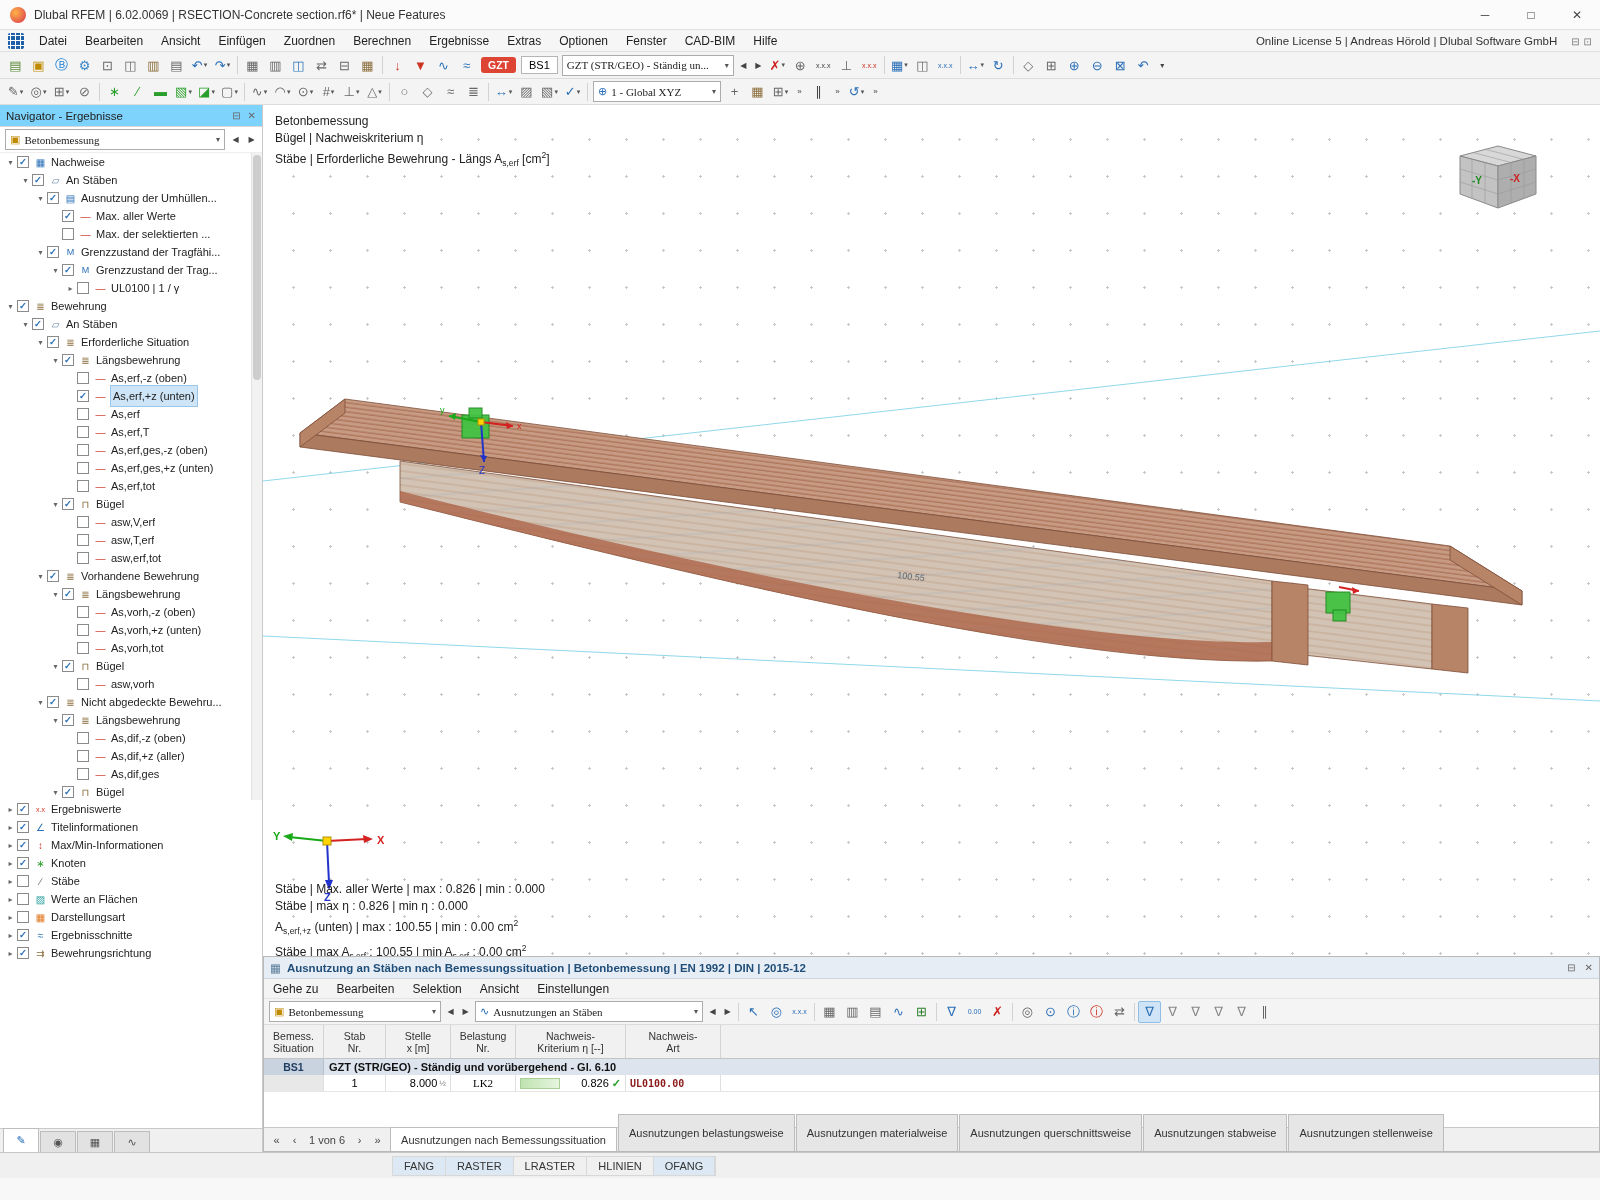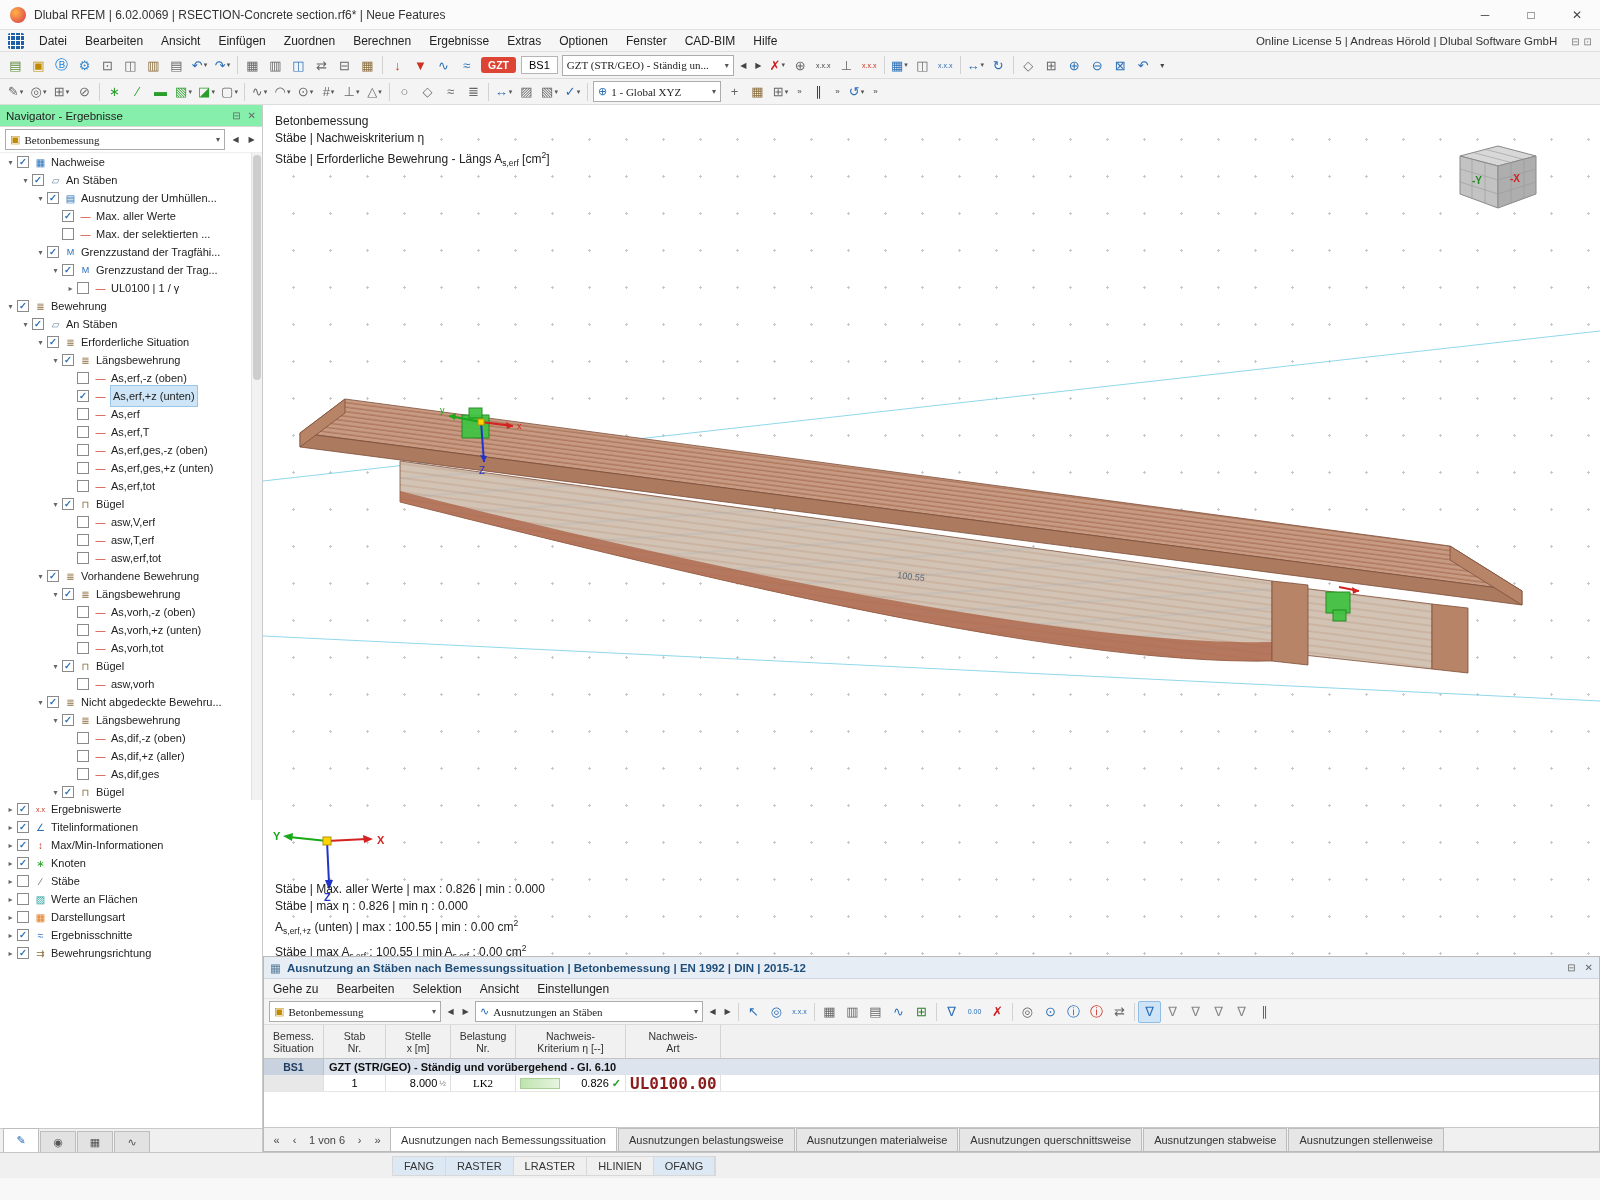--- a/index.html
+++ b/index.html
@@ -29,21 +29,21 @@
   .gzt-badge{background:#dd4433;color:#fff;font-size:10.5px;font-weight:bold;padding:2px 7px;border-radius:3px;margin:0 3px;flex:none;}
   .tb-label{font-size:11px;border:1px solid #b5b5b5;background:#fff;padding:2px 7px;margin:0 2px;flex:none;}
   .combo{display:flex;align-items:center;border:1px solid #acacac;background:#fff;height:21px;font-size:11px;padding:0 4px;margin:0 2px;color:#222;white-space:nowrap;overflow:hidden;flex:none;}
   .combo .combo-txt{flex:1;overflow:hidden;text-overflow:ellipsis;font-family:Liberation Serif, serif;}
   .combo .caret{font-size:8px;color:#555;margin-left: 3px;}
   .combo-ic{margin-right:4px;font-size:11px;}
   .combo-ic.blue{color:#2a6fb7}.combo-ic.org{color:#c08a00}
   .mini-btn{min-width:15px;height:21px;display:flex;align-items:center;justify-content:center;font-size:8px;color:#444;flex:none;}
   
   .navigator{position:absolute;left:0;top:105px;width:263px;height:1047px;background:#fff;border-right:1px solid #c9c9c9;display:flex;flex-direction:column;}
-  .nav-header{height:22px;background:#86efac;border-bottom:1px solid #d8d8d8;display:flex;align-items:center;padding:0 6px;font-size:11.5px;color:#222;flex:none;}
+  .nav-header{height:22px;background:#7dd3fc;border-bottom:1px solid #d8d8d8;display:flex;align-items:center;padding:0 6px;font-size:11.5px;color:#222;flex:none;}
   .nav-header .hicons{margin-left:auto;display:flex;gap:7px;font-size:10px;color:#666;}
   .nav-combo-row{height:26px;display:flex;align-items:center;padding:2px 3px;gap:1px;border-bottom:1px solid #eee;flex:none;}
   .nav-combo{flex:1;}
   .nav-tree{position:relative;height:647px;overflow:hidden;flex:none;}
   .tree-row{height:18px;display:flex;align-items:center;font-size:11px;color:#222;white-space:nowrap;}
   .tree-row.sel .tl{background:#cde5f7;outline:1px solid #9ac6ea;padding:4px 2px;}
   .tw{width:13px;font-size:8px;color:#666;text-align:center;flex:none;}
   .cb{width:12px;height:12px;border:1px solid #8a8a8a;background:#fff;font-size:9.5px;line-height:10px;text-align:center;color:#2a6fb7;margin-right:4px;flex:none;font-weight:bold;}
   .ti{width:15px;text-align:center;font-size:10px;margin-right:3px;flex:none;}
   .tl{overflow:hidden;text-overflow:ellipsis;}
@@ -77,32 +77,32 @@
   .gcell0{width:60px;background:#c9d3e0;border-right:1px solid #b7c2d1;font-weight:bold;font-size:10.5px;display:flex;align-items:center;justify-content:center;color:#1d3a5f;flex:none;}
   .gcell1{flex:1;background:#dde4ee;font-weight:bold;display:flex;align-items:center;padding-left:5px;color:#111;}
   .t-datarow{display:flex;height:17px;border-bottom:1px solid #e6e6e6;flex:none;}
   .dcell{border-right:1px solid #e0e0e0;display:flex;align-items:center;padding:0 4px;overflow:hidden;white-space:nowrap;}
   .c0{width:60px;background:#e8e8e8;flex:none;}
   .c1{width:62px;justify-content:center;flex:none;}
   .c2{width:65px;justify-content:flex-end;flex:none;}
   .c2 .mark{font-size:8px;color:#888;margin-left:2px;}
   .c3{width:65px;justify-content:center;flex:none;font-family:Liberation Serif, serif;}
   .c4{width:110px;flex:none;}
-  .c5{width:95px;font-family:"DejaVu Sans Mono",monospace;font-weight:bold;color:#8b1a1a;font-size:16px;flex:none;}
+  .c5{width:95px;font-family:"DejaVu Sans Mono",monospace;font-weight:bold;color:#8b1a1a;font-size:10px;flex:none;}
   .c6{flex:1;}
   .eta-bar{width:40px;height:11px;background:linear-gradient(90deg,#bfe3b0,#e7f5df);border:1px solid #a8cf98;margin-right:4px;flex:none;}
   .eta-val{flex:1;text-align:right;}
   .eta-check{color:#2a9e2a;font-weight:bold;margin-left:3px;}
   .t-filler{flex:1;background:#fff;}
   .bp-tabs{height:24px;background:#f0f0f0;border-top:1px solid #c9c9c9;display:flex;align-items:flex-end;font-size:11px;flex:none;}
   .pager{display:flex;align-items:center;height:100%;padding:0 5px;gap:3px;color:#444;}
   .pg-btn{min-width:15px;text-align:center;font-size:11px;}
   .pg-label{font-size:11px;padding:0 4px;}
   .tabs-wrap{display:flex;height:100%;align-items:flex-end;}
-  .ttab{padding:3px 10px;background:#e6e6e6;border:1px solid #bdbdbd;border-bottom:none;margin-right:1px;height:23px;display:flex;align-items:center;color:#333;white-space:nowrap;}
+  .ttab{padding:3px 10px;background:#e6e6e6;border:1px solid #bdbdbd;border-bottom:none;margin-right:1px;height:37px;display:flex;align-items:center;color:#333;white-space:nowrap;}
   .ttab.act{background:#fff;height:24px;}
   
   .statusbar{position:absolute;left:0;top:1152px;width:1600px;height:26px;background:#f0f0f0;border-top:1px solid #c6c6c6;display:flex;align-items:center;font-size:11px;color:#333;}
   .sb-toggles{display:flex;margin-left:392px;border:1px solid #d8d8d8;height:20px;}
   .sb-toggle{padding:3px 11px;border-right:1px solid #d8d8d8;background:#f0f0f0;}
   .sb-toggle.on{background:#dce9f5;}
   .sb-right{margin-left:auto;display:flex;align-items:center;height:100%;}
   .sb-cell{padding:3px 16px;border-left:1px solid #d8d8d8;}
   .sb-space{width:250px;height:100%;border-left:1px solid #d8d8d8;}
   .bottom-strip{position:absolute;left:0;top:1178px;width:1600px;height:22px;background:#f8f8f8;}
@@ -778,21 +778,21 @@
     <line x1="56" y1="30" x2="58" y2="72" stroke="#2233cc" stroke-width="2"></line>
     <polygon points="58,79 54,69 62,69" fill="#2233cc"></polygon>
     <rect x="52" y="26" width="8" height="8" fill="#ffd400" stroke="#b49400"></rect>
     <text x="106" y="33" font-size="11" fill="#d42222" font-weight="bold">X</text>
     <text x="2" y="29" font-size="11" fill="#18a818" font-weight="bold">Y</text>
     <text x="53" y="90" font-size="11" fill="#2233cc" font-weight="bold">Z</text>
   </svg>
 
   <div class="vp-header">
     <div><span>Betonbemessung</span></div>
-    <div><span>Stäbe | Nachweiskriterium η</span></div>
+    <div><span>Bügel | Nachweiskriterium η</span></div>
     <div><span>Stäbe | Erforderliche Bewehrung - Längs A</span><sub>s,erf</sub><span> [cm</span><sup>2</sup><span>]</span></div>
   </div>
 
   <div class="vp-results">
     <div><span>Stäbe | Max. aller Werte | max : 0.826 | min : 0.000</span></div>
     <div><span>Stäbe | max η : 0.826 | min η : 0.000</span></div>
     <div><span>A</span><sub>s,erf,+z</sub><span> (unten) | max : 100.55 | min : 0.00 cm</span><sup>2</sup></div>
     <div><span>Stäbe | max A</span><sub>s,erf</sub><span> : 100.55 | min A</span><sub>s,erf</sub><span> : 0.00 cm</span><sup>2</sup></div>
   </div>
 </div>

